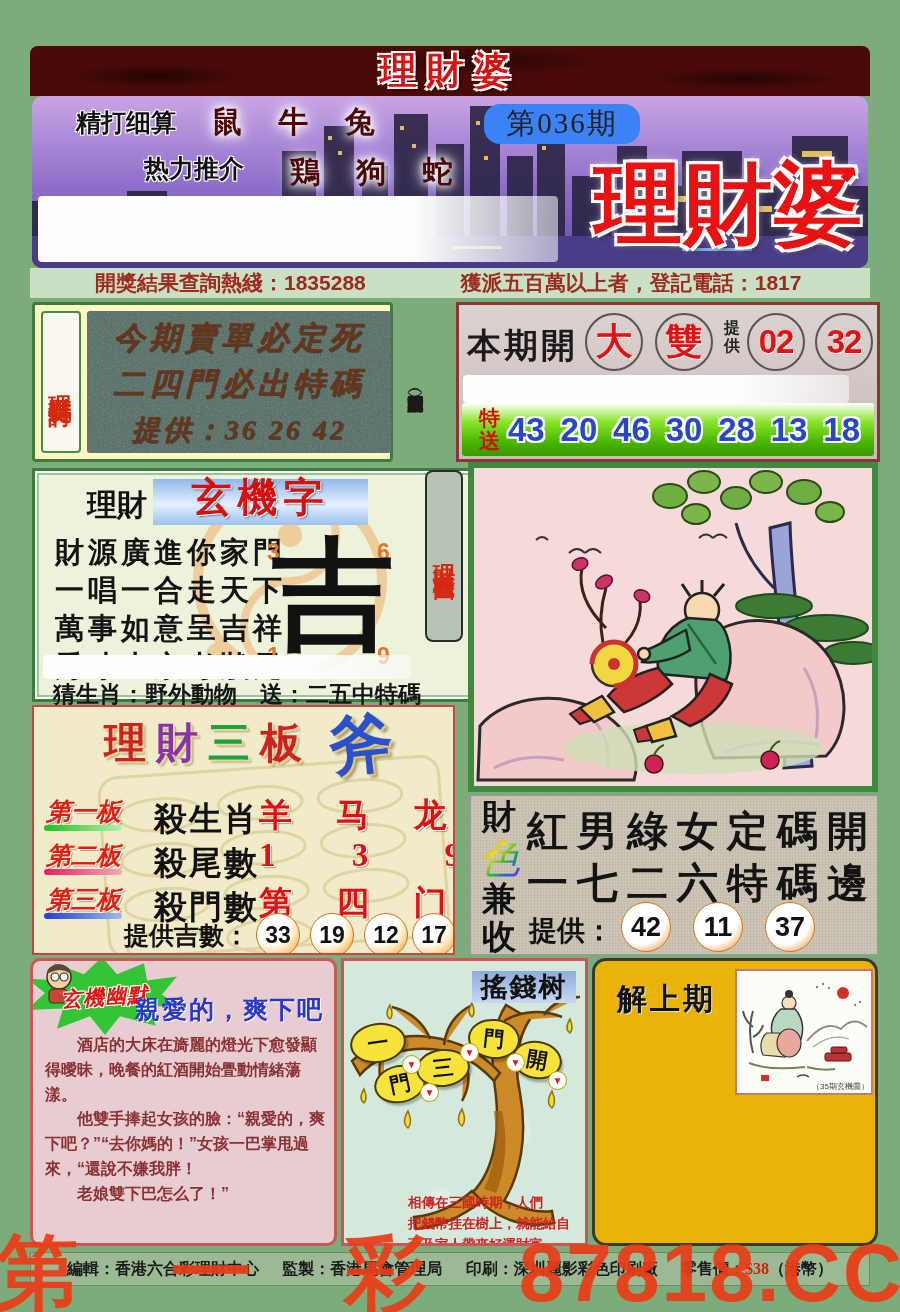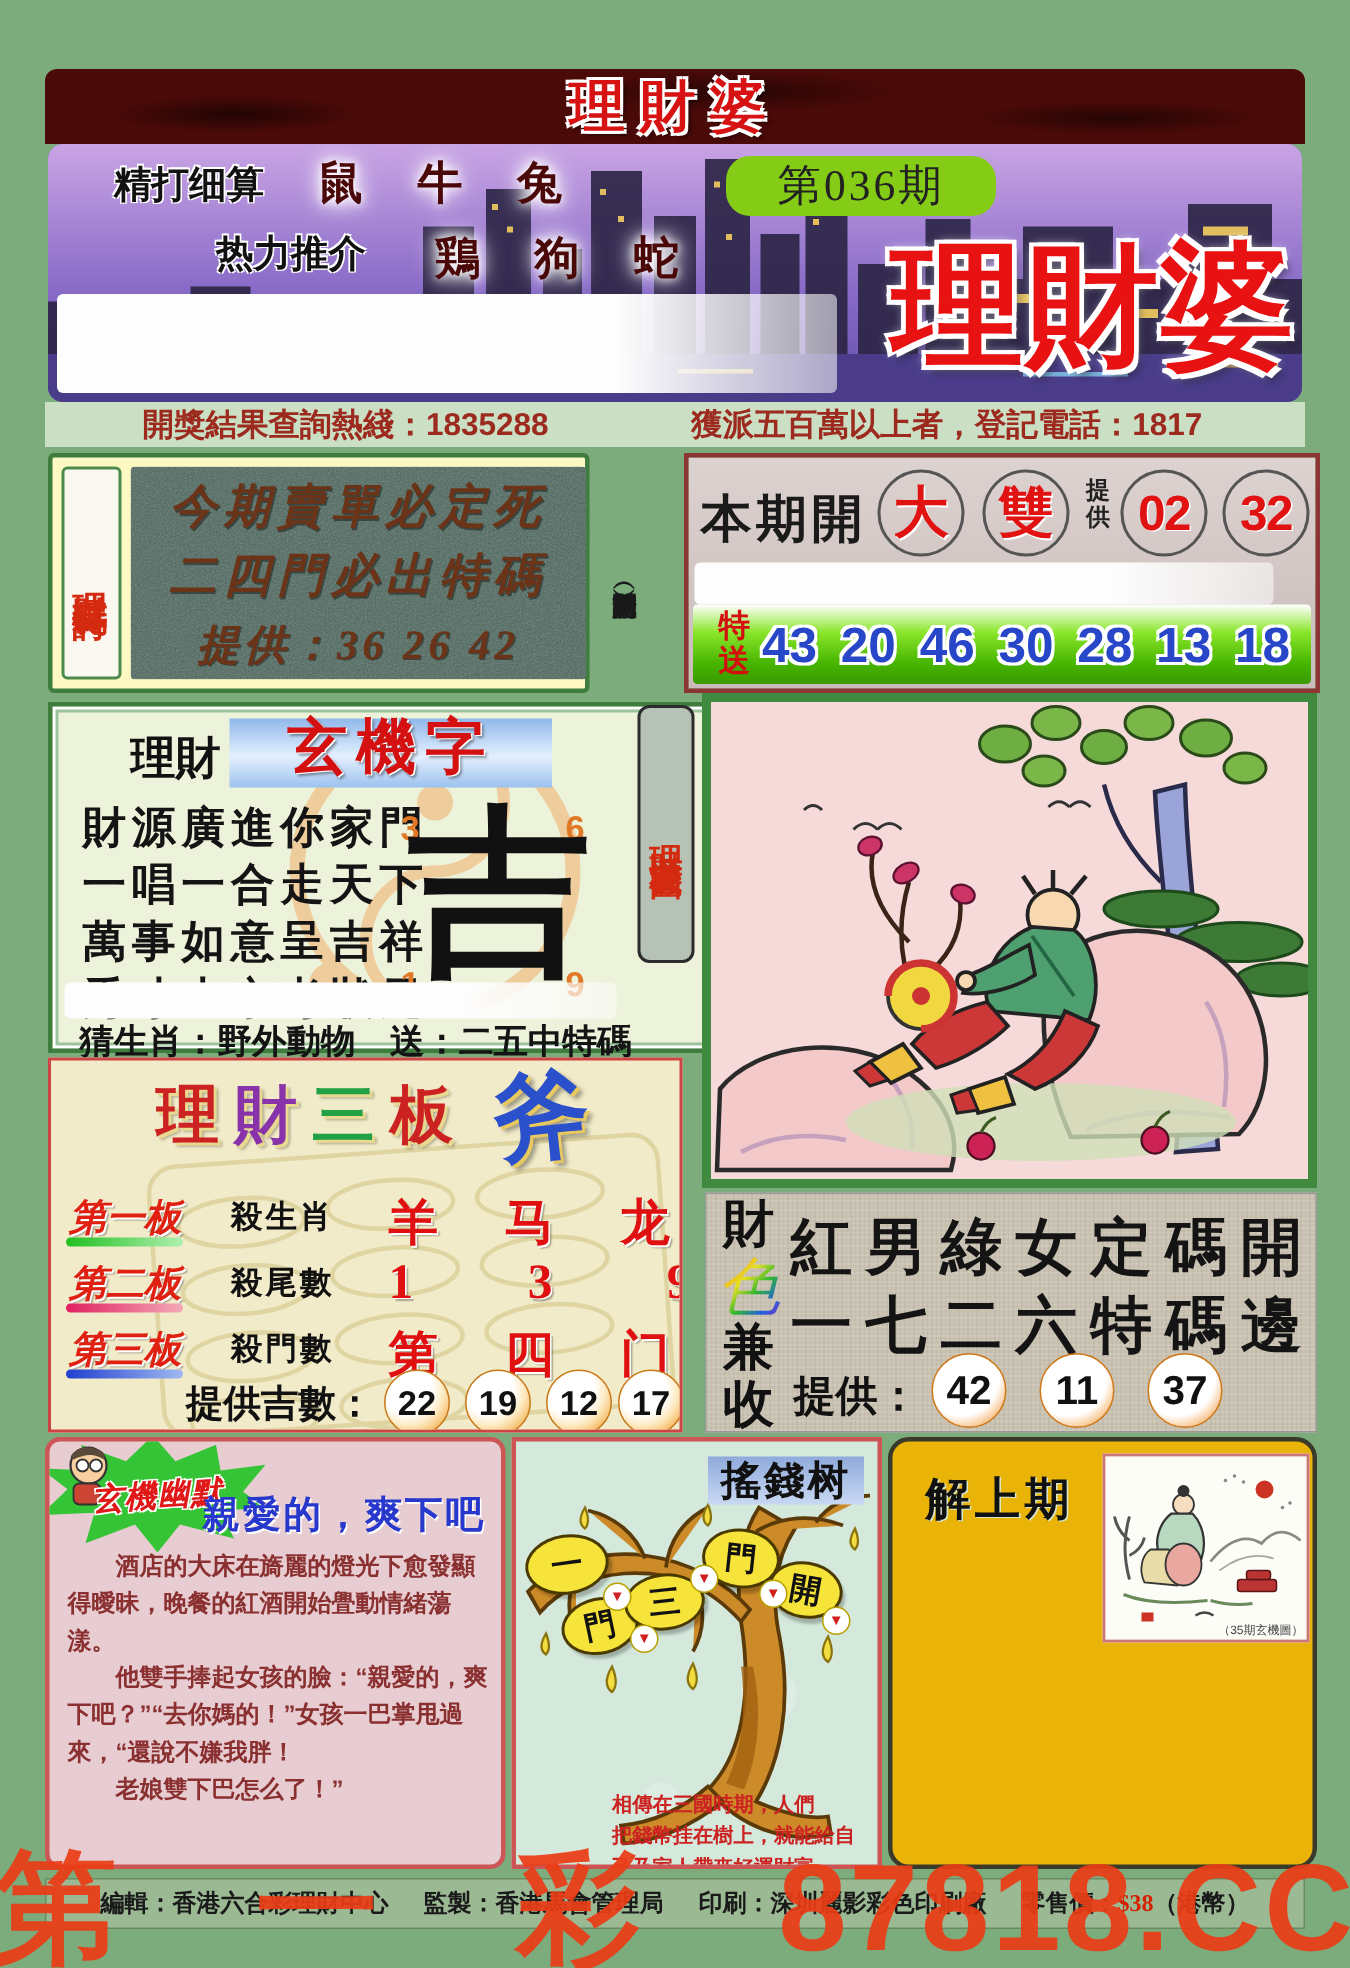--- a/index.html
+++ b/index.html
@@ -19,21 +19,21 @@
     display:flex;align-items:center;justify-content:center;}
   .banner-title{font-size:37px;font-weight:bold;color:#d61212;letter-spacing:10px;
     text-shadow:-2px -2px 0 #fff,2px -2px 0 #fff,-2px 2px 0 #fff,2px 2px 0 #fff,3px 3px 3px rgba(0,0,0,.6);}
 
   
   .header{left:32px;top:96px;width:836px;height:172px;border-radius:10px;overflow:hidden;background:#7a5fc0;}
   .hdr-slogan{font-size:25px;font-weight:bold;color:#111;
     text-shadow:-1px -1px 0 #fff,1px -1px 0 #fff,-1px 1px 0 #fff,1px 1px 0 #fff;}
   .hdr-zodiac{font-size:30px;font-weight:bold;color:#4a0808;letter-spacing:14px;
     text-shadow:0 0 6px #fff,0 0 12px #fff,0 0 18px #fff;}
-  .issue-box{left:452px;top:8px;width:180px;height:40px;background:#84cc16;border-radius:16px;
+  .issue-box{left:452px;top:8px;width:156px;height:40px;background:#3b82f6;border-radius:16px;
     display:flex;align-items:center;justify-content:center;font-size:29px;color:#222;letter-spacing:2px;}
   .big-title{left:532px;top:52px;width:330px;height:112px;display:flex;align-items:center;justify-content:center;
     font-size:88px;font-weight:bold;color:#e81212;letter-spacing:2px;
     text-shadow:-3px -3px 0 #fff,3px -3px 0 #fff,-3px 3px 0 #fff,3px 3px 0 #fff,0 0 8px #fff,4px 5px 5px rgba(0,0,0,.45);}
   .blur-strip{background:linear-gradient(to right,#fdfdfd 72%,rgba(253,253,253,.55));border-radius:4px;}
 
   
   .hotline{left:30px;top:268px;width:840px;height:30px;background:#cbdfc5;
     display:flex;align-items:center;}
   .hotline span{font-size:21px;font-weight:bold;color:#9c2a1e;}
@@ -94,21 +94,21 @@
   .boards{left:32px;top:705px;width:423px;height:250px;box-sizing:border-box;border:2px solid #cc4444;background:#f1ebc9;overflow:hidden;}
   .boards-title{left:70px;top:8px;display:flex;}
   .boards-title span{font-size:42px;font-weight:bold;font-family:"Liberation Serif",serif;letter-spacing:10px;
     text-shadow:2px 2px 0 #e8d890,3px 3px 2px rgba(0,0,0,.3);}
   .axe{left:295px;top:-6px;font-size:64px;font-weight:bold;color:#2a50cc;font-family:"Liberation Serif",serif;
     text-shadow:2px 2px 0 #e8c860,4px 4px 3px rgba(0,0,0,.35);transform:rotate(-6deg);}
   .brow{position:absolute;left:0;width:100%;height:40px;}
   .board-tag{position:absolute;left:12px;top:0;font-size:25px;font-weight:bold;font-style:italic;color:#e02010;
     text-shadow:1px 1px 0 #fff,2px 2px 1px rgba(0,0,0,.3);}
   .board-bar{position:absolute;left:10px;top:30px;width:78px;height:6px;border-radius:3px;}
-  .brow-label{position:absolute;left:120px;top:2px;font-size:21px;font-weight:bold;color:#111;letter-spacing:2px;}
+  .brow-label{position:absolute;left:120px;top:2px;font-size:33px;font-weight:bold;color:#111;letter-spacing:2px;}
   .brow-value{position:absolute;left:225px;top:-2px;width:190px;font-size:33px;font-weight:bold;color:#e01010;
     font-family:"Liberation Serif",serif;letter-spacing:18px;white-space:nowrap;
     text-shadow:1px 1px 0 #fff,2px 2px 1px rgba(0,0,0,.3);}
   .lucky-label{position:absolute;left:90px;top:6px;font-size:25px;font-weight:bold;color:#111;}
   .ball-sm{width:42px;height:42px;border-radius:50%;
     background:radial-gradient(circle at 35% 30%,#fff 42%,#fde9c0 60%,#f0a030 92%);
     border:1px solid #c87818;display:flex;align-items:center;justify-content:center;
     font-size:23px;font-weight:bold;color:#111;}
 
   
@@ -446,21 +446,21 @@
     </div>
     <div class="brow" style="top:176px;">
       <span class="board-tag">第三板</span>
       <div class="board-bar" style="background:linear-gradient(90deg,#2040d0,#a0b8f0);"></div>
       <span class="brow-label">殺門數</span>
       <span class="brow-value">第 四 门</span>
     </div>
     <div class="brow" style="top:206px;">
       <span class="lucky-label">提供吉數：</span>
       <div class="abs ball-sm" style="left:222px;top:0;">
-          <span>22</span>
+          <span>33</span>
         </div>
       <div class="abs ball-sm" style="left:276px;top:0;">
           <span>19</span>
         </div>
       <div class="abs ball-sm" style="left:330px;top:0;">
           <span>12</span>
         </div>
       <div class="abs ball-sm" style="left:378px;top:0;">
           <span>17</span>
         </div>

